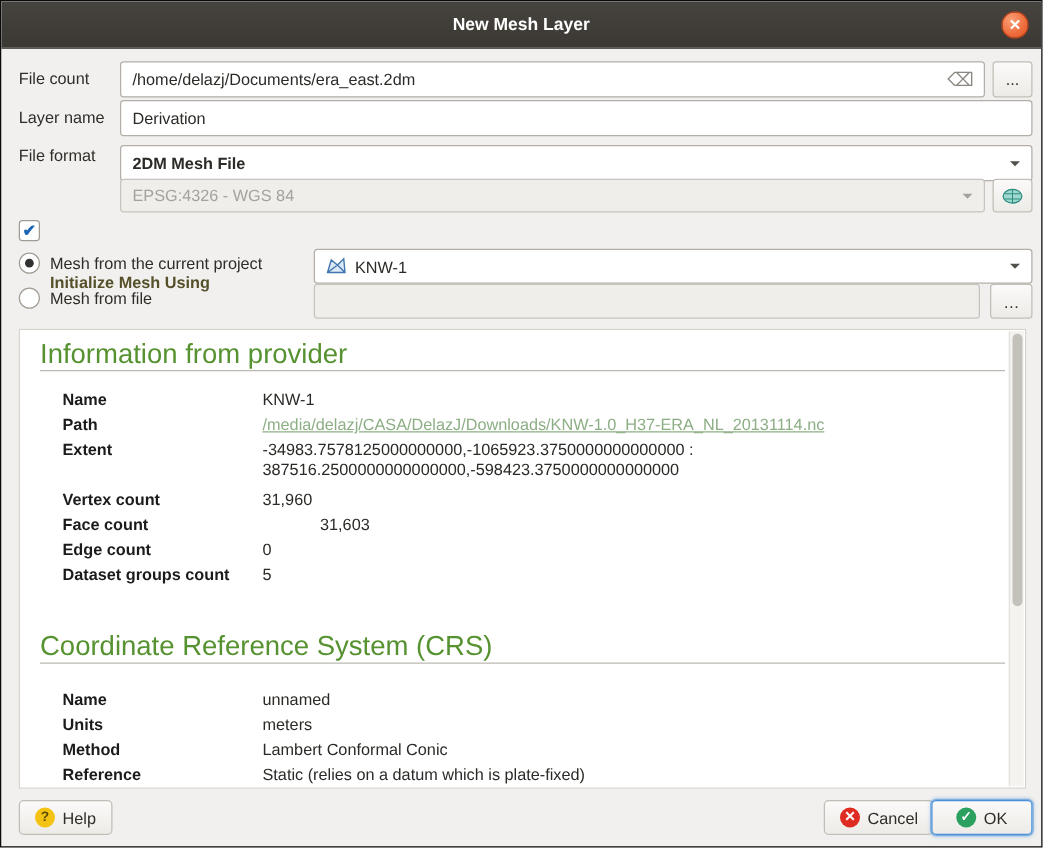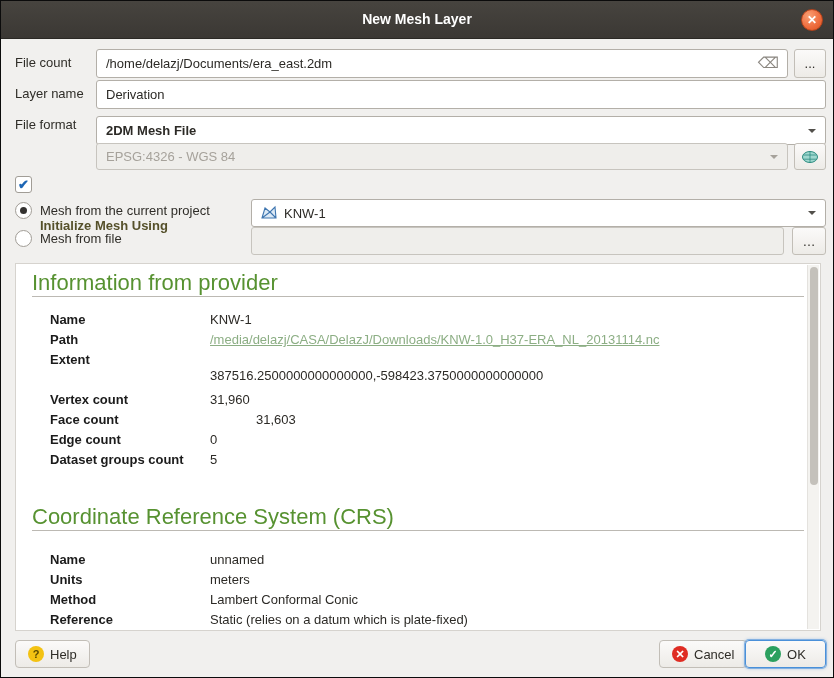--- a/index.html
+++ b/index.html
@@ -133,20 +133,21 @@
     <div class="section-heading" style="top:6px;">Information from provider</div>
     <div class="rule" style="top:32px;"></div>
 
     <div class="cell-label" style="top:48px;">Name</div>
     <div class="cell-value" style="top:48px;">KNW-1</div>
 
     <div class="cell-label" style="top:68px;">Path</div>
     <div class="cell-value link" style="top:68px;text-align:center;">/media/delazj/CASA/DelazJ/Downloads/KNW-1.0_H37-ERA_NL_20131114.nc</div>
 
     <div class="cell-label" style="top:88px;">Extent</div>
+    <div class="cell-value" style="top:88px;">-34983.7578125000000000,-1065923.3750000000000000 :</div>
     <div class="cell-value" style="top:104px;">387516.2500000000000000,-598423.3750000000000000</div>
 
     <div class="cell-label" style="top:128px;">Vertex count</div>
     <div class="cell-value" style="top:128px;">31,960</div>
 
     <div class="cell-label" style="top:148px;">Face count</div>
     <div class="cell-value" style="top:148px;margin-left:46px;">31,603</div>
 
     <div class="cell-label" style="top:168px;">Edge count</div>
     <div class="cell-value" style="top:168px;">0</div>

